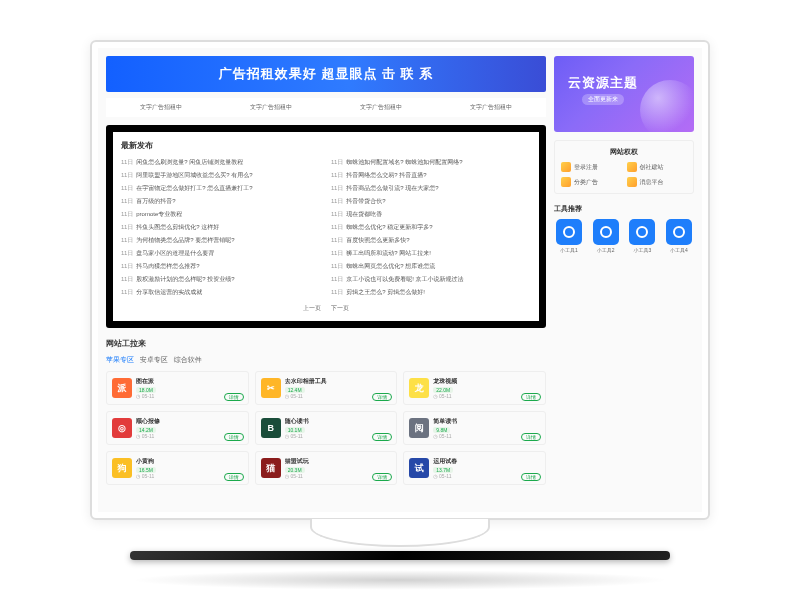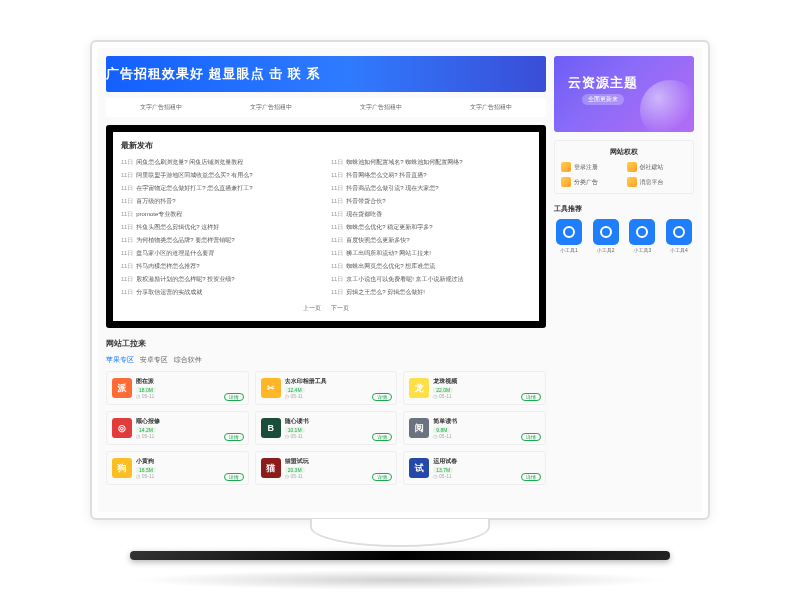--- a/index.html
+++ b/index.html
@@ -11,21 +11,21 @@
 .stand-base{width:540px;height:9px;border-radius:4px;margin:4px auto 0;background:linear-gradient(135deg,#333 0%,#000 50%,#222 100%);box-shadow:0 2px 6px rgba(0,0,0,.3)}
 .stand-shadow{width:540px;height:20px;margin:10px auto 0;background:radial-gradient(ellipse at center,rgba(0,0,0,.18)0%,transparent 70%);border-radius:50%}
 .topbar{display:flex;justify-content:space-between;align-items:center;padding:6px 14px;background:#fff;border-bottom:1px solid #eee}
 .logo{font-size:11px;font-weight:700;color:#1e7efb}
 .nav{display:flex;gap:10px;font-size:7px;color:#666}
 .nav span:first-child{color:#1e7efb}
 .icons{display:flex;gap:6px;color:#888;font-size:9px}
 .content{display:flex;gap:8px;padding:8px}
 .left{flex:1}
 .right{width:140px}
-.banner{height:36px;background:linear-gradient(90deg,#1360ff 0%,#2f7bff 55%,#3a4dd6 100%);display:flex;align-items:center;justify-content:flex-start;color:#fff;font-size:13px;font-weight:700;letter-spacing:1px;border-radius:2px}
+.banner{height:36px;background:linear-gradient(90deg,#1360ff 0%,#2f7bff 55%,#3a4dd6 100%);display:flex;align-items:center;justify-content:center;color:#fff;font-size:13px;font-weight:700;letter-spacing:1px;border-radius:2px}
 .adrow{display:flex;justify-content:space-around;background:#fff;padding:5px 0;margin-top:6px;color:#666;font-size:6px}
 .section{background:#fff;border:7px solid #000000;border-radius:3px;padding:8px;margin-top:8px}
 .sectitle{font-size:8px;font-weight:700;color:#333;margin-bottom:6px}
 .newslist{display:grid;grid-template-columns:1fr 1fr;gap:2px 10px}
 .newslist div{white-space:nowrap;overflow:hidden;text-overflow:ellipsis;color:#555;font-size:6px;line-height:11px}
 .newslist div b{color:#999;font-weight:400;margin-right:3px}
 .pager{text-align:center;margin-top:6px;color:#666;font-size:6px}
 .sectabs{font-size:7px;color:#666;margin-bottom:6px}
 .sectabs span.on{color:#1e7efb}
 .appgrid{display:grid;grid-template-columns:1fr 1fr 1fr;gap:6px}

